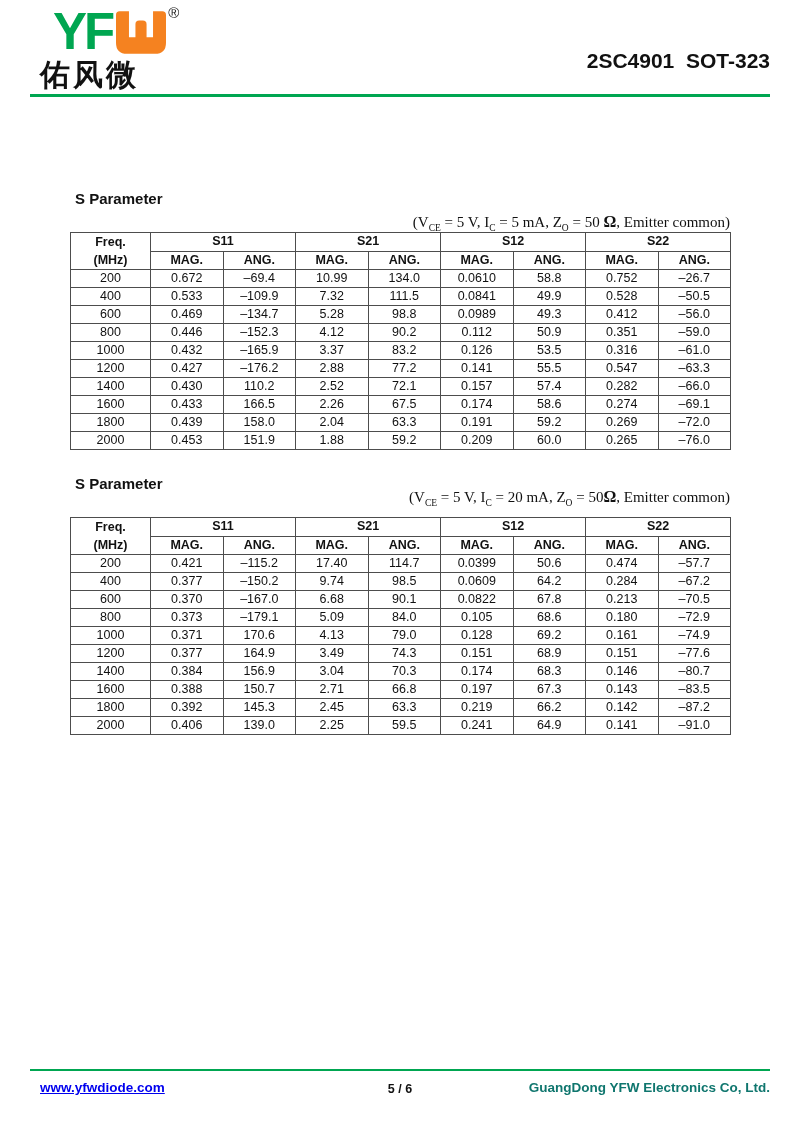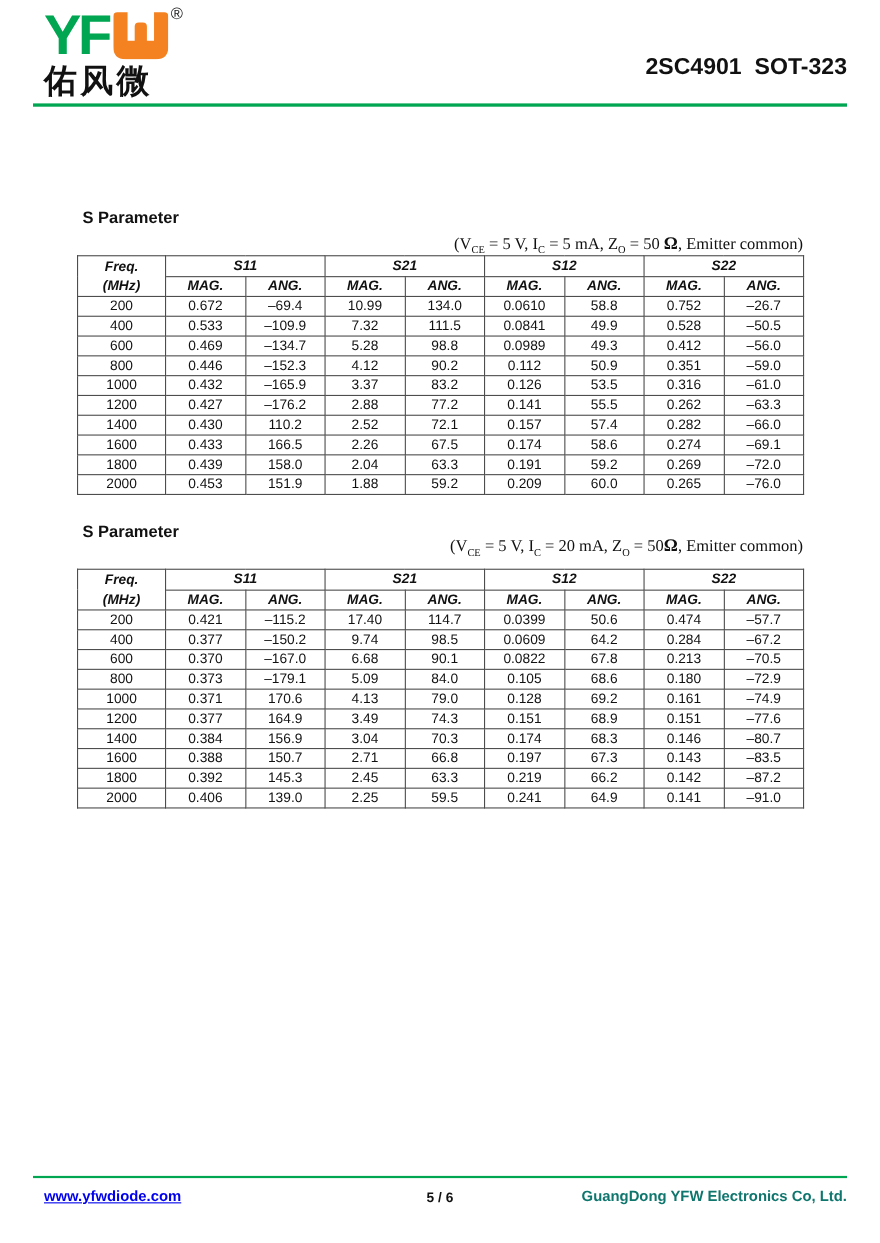--- a/index.html
+++ b/index.html
@@ -8,21 +8,21 @@
   .page {
     position: relative;
     width: 800px;
     height: 1130px;
     background: #ffffff;
     overflow: hidden;
   }
 
   
   .logo { position: absolute; left: 40px; top: 10px; }
-  .logo-row { display: flex; align-items: flex-end; }
+  .logo-row { display: flex; align-items: flex-end; margin-left: 13px; }
   .logo-yf {
     color: #00A651;
     font-weight: bold;
     font-size: 51px;
     line-height: 44px;
     letter-spacing: -3px;
     padding-right: 4px;
   }
   .logo-w { display: inline-block; line-height: 0; }
   .logo-reg {
@@ -96,21 +96,21 @@
   #table1 { top: 232px; }
   #table2 { top: 517px; }
   .sparam th, .sparam td {
     border: 1px solid #4d4d4d;
     text-align: center;
     vertical-align: middle;
     height: 17px;
     line-height: 17px;
     padding: 0;
   }
-  .sparam th { font-weight: bold; font-style: italic; }
+  .sparam th { font-weight: bold; }
   .sparam td { font-weight: normal; }
   col.freq-col { width: 80px; }
   col.data-col { width: 72.5px; }
   .freq-cell div { line-height: 18px; }
 
   
   .footer-link {
     position: absolute;
     left: 40px;
     top: 1080px;
@@ -254,21 +254,21 @@
           <td>–61.0</td>
         </tr>
         <tr>
           <td>1200</td>
           <td>0.427</td>
           <td>–176.2</td>
           <td>2.88</td>
           <td>77.2</td>
           <td>0.141</td>
           <td>55.5</td>
-          <td>0.262</td>
+          <td>0.547</td>
           <td>–63.3</td>
         </tr>
         <tr>
           <td>1400</td>
           <td>0.430</td>
           <td>110.2</td>
           <td>2.52</td>
           <td>72.1</td>
           <td>0.157</td>
           <td>57.4</td>

